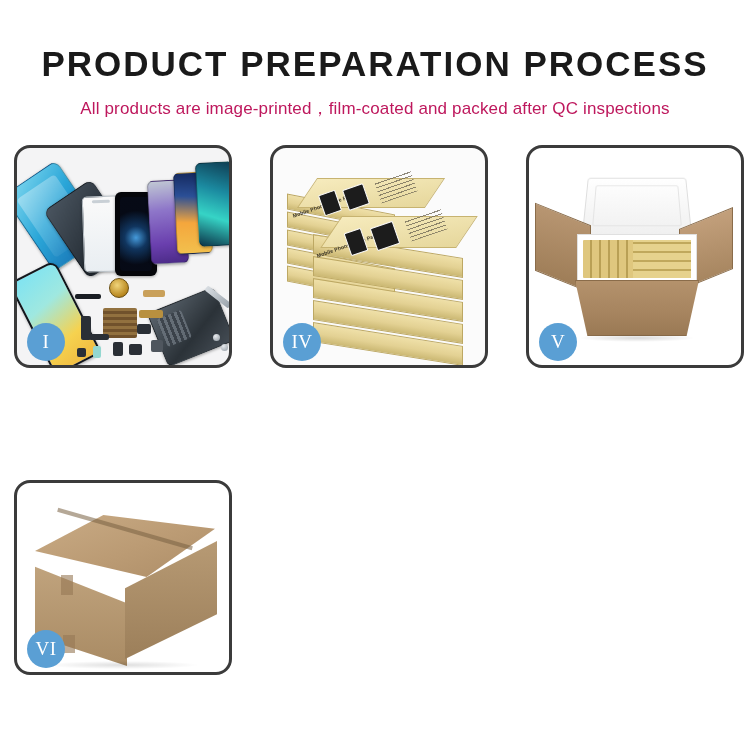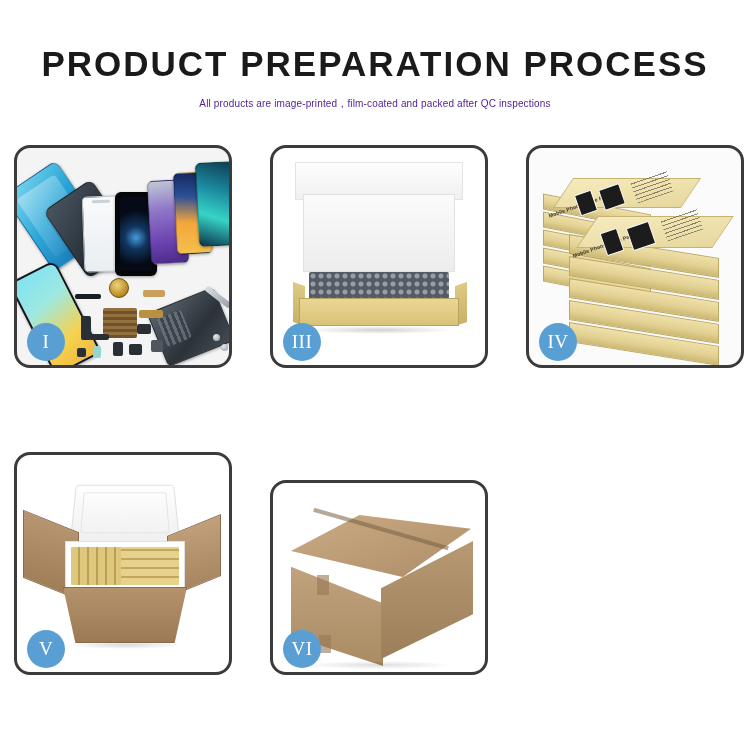--- a/index.html
+++ b/index.html
@@ -18,23 +18,23 @@
     font-size: 35px;
     font-weight: 700;
     letter-spacing: 2.0px;
     color: #1a1a1a;
     line-height: 1;
     padding-top: 46px;
     white-space: nowrap;
   }
   .subtitle {
     font-family: "Liberation Sans", sans-serif;
-    font-size: 10px;
+    font-size: 17px;
     font-weight: 400;
-    color: #4c1d95;
+    color: #be185d;
     letter-spacing: 0.15px;
     padding-top: 16px;
     white-space: nowrap;
   }
 
   
   .grid {
     position:absolute;
     left: 14px; top: 145px;
     width: 731px; height: 530px;
@@ -415,32 +415,20 @@
         <div class="flex f10"></div>
         <div class="flex f11"></div>
         <div class="tweez"></div>
         <div class="screw1"></div>
         <div class="screw2"></div>
       </div>
       <div class="badge">I</div>
     </div>
 
 
-    <div class="panel p3">
-      <div class="stage">
-        <div class="b3-lid"></div>
-        <div class="b3-back"></div>
-        <div class="b3-foam"></div>
-        <div class="b3-leftflap"></div>
-        <div class="b3-rightflap"></div>
-        <div class="b3-front"></div>
-        <div class="b3-shadow"></div>
-      </div>
-      <div class="badge">III</div>
-    </div>
 
     <div class="panel p4">
       <div class="stage">
 
         <div class="stackbox" style="left:14px; top:56px;  width:108px; height:16px; transform:skewY(11deg);"></div>
         <div class="stackbox" style="left:14px; top:74px;  width:108px; height:16px; transform:skewY(11deg);"></div>
         <div class="stackbox" style="left:14px; top:92px;  width:108px; height:16px; transform:skewY(11deg);"></div>
         <div class="stackbox" style="left:14px; top:110px; width:108px; height:16px; transform:skewY(11deg);"></div>
         <div class="stackbox" style="left:14px; top:128px; width:108px; height:16px; transform:skewY(11deg);"></div>
 

